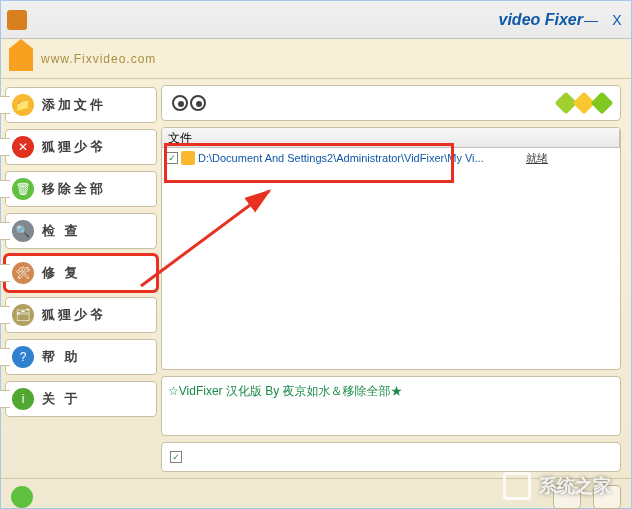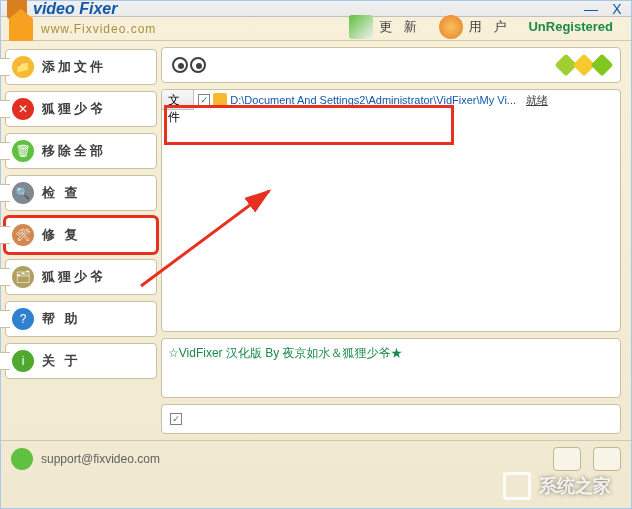--- a/index.html
+++ b/index.html
@@ -1,23 +1,23 @@
 <!DOCTYPE html>
 <html><head>
 <meta charset="utf-8">
 <style>
 * { margin: 0; padding: 0; box-sizing: border-box; font-family: "Microsoft YaHei", Arial, sans-serif; }
 body { width: 632px; height: 509px; background: #fff; overflow: hidden; position: relative; }
 .window { width: 632px; height: 509px; border: 1px solid #a8c8e8; background: linear-gradient(to bottom, #f8f0d8 0%, #f0e8d0 100%); position: relative; }
-.titlebar { height: 16px; background: linear-gradient(to bottom, #f0f0f0 0%, #eaeaea 100%); border-bottom: 1px solid #c0c0c0; display: flex; align-items: center; padding: 0 6px; }
+.titlebar { height: 38px; background: linear-gradient(to bottom, #f0f0f0 0%, #eaeaea 100%); border-bottom: 1px solid #c0c0c0; display: flex; align-items: center; padding: 0 6px; text-align: right; }
 .app-icon { width: 20px; height: 20px; background: #d88020; border-radius: 3px; margin-right: 6px; }
 .app-title { color: #1058a8; font-weight: bold; font-style: italic; font-size: 16px; flex: 1; }
 .win-controls { display: flex; gap: 10px; }
 .win-btn { width: 16px; height: 16px; color: #1058a8; cursor: pointer; display: flex; align-items: center; justify-content: center; font-size: 14px; }
-.topbar { height: 24px; display: flex; align-items: center; padding: 0 8px; border-bottom: 1px solid #d0c8a8; }
+.topbar { height: 40px; display: flex; align-items: center; padding: 0 8px; border-bottom: 1px solid #d0c8a8; }
 .house-icon { width: 24px; height: 24px; background: #f8a020; border-radius: 3px 3px 0 0; position: relative; margin-right: 8px; }
 .house-icon::before { content: ""; position: absolute; top: -8px; left: 2px; width: 0; height: 0; border-left: 10px solid transparent; border-right: 10px solid transparent; border-bottom: 8px solid #f8a020; }
 .url { color: #a89040; font-size: 12px; letter-spacing: 1px; }
 .body-area { display: flex; height: calc(100% - 72px - 36px); }
 .sidebar { width: 160px; padding: 8px 4px; display: flex; flex-direction: column; gap: 6px; }
 .side-btn { height: 36px; background: #fff; border: 1px solid #c8c0a0; border-radius: 4px; display: flex; align-items: center; padding: 0 6px; cursor: pointer; gap: 8px; position: relative; }
 .side-btn .tab { position: absolute; left: -10px; width: 14px; height: 18px; background: #fff; border: 1px solid #c8c0a0; border-right: none; border-radius: 3px 0 0 3px; }
 .side-btn .ico { width: 22px; height: 22px; border-radius: 11px; display: flex; align-items: center; justify-content: center; font-size: 12px; color: #fff; }
 .side-btn .lbl { color: #404040; font-size: 13px; letter-spacing: 3px; font-weight: bold; }
 .side-btn.highlight { outline: 3px solid #e83020; outline-offset: -1px; }
@@ -35,21 +35,21 @@
 .tb-ico { width: 24px; height: 24px; border-radius: 3px; }
 .tb-lbl { font-size: 13px; color: #404040; letter-spacing: 4px; }
 .unreg { margin-left: auto; color: #1a8a4a; font-weight: bold; font-size: 13px; }
 .eyes-row { background: #fff; border: 1px solid #c8c0a0; border-radius: 4px; height: 36px; display: flex; align-items: center; padding: 0 10px; }
 .eye { width: 16px; height: 16px; border: 2px solid #404040; border-radius: 50%; position: relative; margin-right: 2px; }
 .eye::after { content: ""; position: absolute; width: 6px; height: 6px; background: #404040; border-radius: 50%; top: 4px; left: 4px; }
 .hex { margin-left: auto; display: flex; gap: 2px; }
 .hex span { width: 16px; height: 16px; background: #a0d030; transform: rotate(45deg); border-radius: 2px; }
 .hex span:nth-child(2) { background: #f8c830; }
 .hex span:nth-child(3) { background: #80c820; }
-.file-list { background: #fff; border: 1px solid #c8c0a0; border-radius: 4px; flex: 1; display: flex; overflow: hidden; position: relative; }
+.file-list { background: #fff; border: 1px solid #c8c0a0; border-radius: 4px; flex: 1; display: flex; flex-direction: column; overflow: hidden; position: relative; }
 .list-header { display: flex; background: linear-gradient(to bottom, #f8f8f8, #e8e8e8); border-bottom: 1px solid #c0c0c0; height: 20px; font-size: 12px; }
 .list-header .col { padding: 2px 6px; border-right: 1px solid #c0c0c0; }
 .col-file { flex: 1; }
 .col-status { width: 100px; }
 .list-row { display: flex; height: 20px; font-size: 11px; align-items: center; }
 .list-row .col-file { display: flex; align-items: center; gap: 3px; padding: 0 4px; color: #1058a8; overflow: hidden; white-space: nowrap; }
 .list-row .col-status { padding: 0 6px; color: #404040; text-decoration: underline; }
 .chk { width: 12px; height: 12px; border: 1px solid #808080; display: inline-flex; align-items: center; justify-content: center; font-size: 9px; color: #1a8a4a; flex-shrink: 0; }
 .file-ico { width: 14px; height: 14px; background: #f8b830; border-radius: 2px; flex-shrink: 0; }
 .red-box1 { position: absolute; border: 3px solid #e83020; top: 15px; left: 2px; width: 290px; height: 40px; pointer-events: none; }
@@ -73,31 +73,20 @@
     <div class="app-title">video Fixer</div>
     <div class="win-controls">
       <div class="win-btn">—</div>
       <div class="win-btn">X</div>
     </div>
   </div>
 
   <div class="topbar">
     <div class="house-icon"></div>
     <div class="url">www.Fixvideo.com</div>
-    <div class="toolbar-box" style="margin-left:auto; border:none; background:transparent; height:auto;">
-      <div class="tb-item">
-        <div class="tb-ico" style="background:linear-gradient(135deg,#60c040,#f0f0f0);"></div>
-        <span class="tb-lbl">更 新</span>
-      </div>
-      <div class="tb-item">
-        <div class="tb-ico" style="background:radial-gradient(circle,#f8c060,#e88020); border-radius:50%;"></div>
-        <span class="tb-lbl">用 户</span>
-      </div>
-      <div class="unreg">UnRegistered</div>
-    </div>
   </div>
 
   <div class="body-area">
     <div class="sidebar">
       <div class="side-btn">
           <div class="tab"></div>
           <div class="ico folder">📁</div>
           <span class="lbl">添加文件</span>
         </div>
       <div class="side-btn">
@@ -156,31 +145,30 @@
           <div class="col-file">
             <span class="chk">✓</span>
             <span class="file-ico"></span>
             <span>D:\Document And Settings2\Administrator\VidFixer\My Vi...</span>
           </div>
           <div class="col-status">就绪</div>
         </div>
         <div class="red-box1"></div>
       </div>
 
-      <div class="info-box">☆VidFixer 汉化版 By 夜京如水＆狐狸少爷★</div>
+      <div class="info-box">☆VidFixer 汉化版 By 夜京如水＆移除全部★</div>
 
       <div class="backup-row">
         <span class="chk">✓</span>
       </div>
     </div>
   </div>
 
   <div class="footer">
     <div class="mail-ico"></div>
-    <div class="support">support@fixvideo.com</div>
     <div style="flex:1"></div>
     <div class="ft-btn"></div>
     <div class="ft-btn"></div>
   </div>
 
   <svg class="red-arrow" width="632" height="509">
     <defs>
         <marker id="ah" markerWidth="10" markerHeight="10" refX="8" refY="3" orient="auto">
           <path d="M0,0 L0,6 L9,3 z" fill="#e83020"></path>
         </marker>

